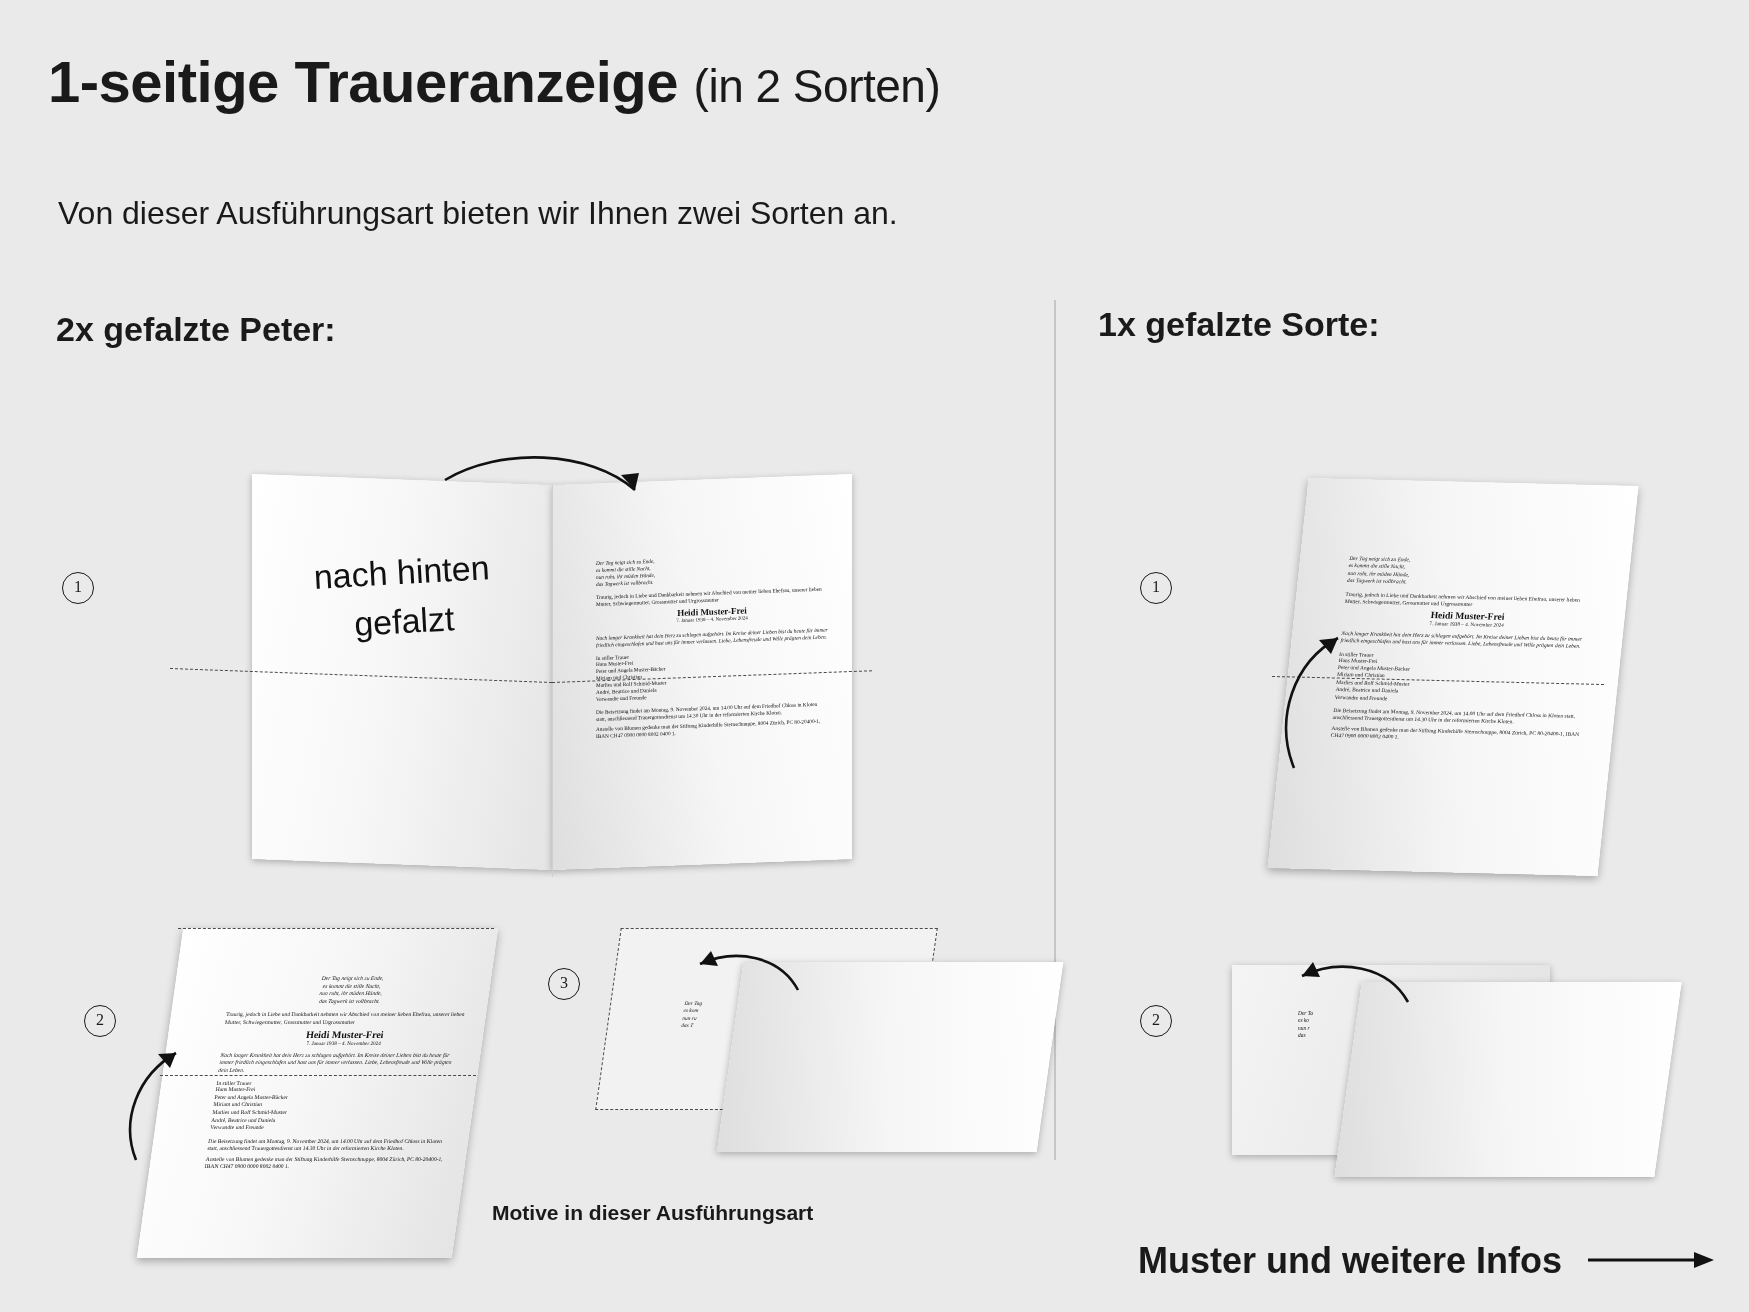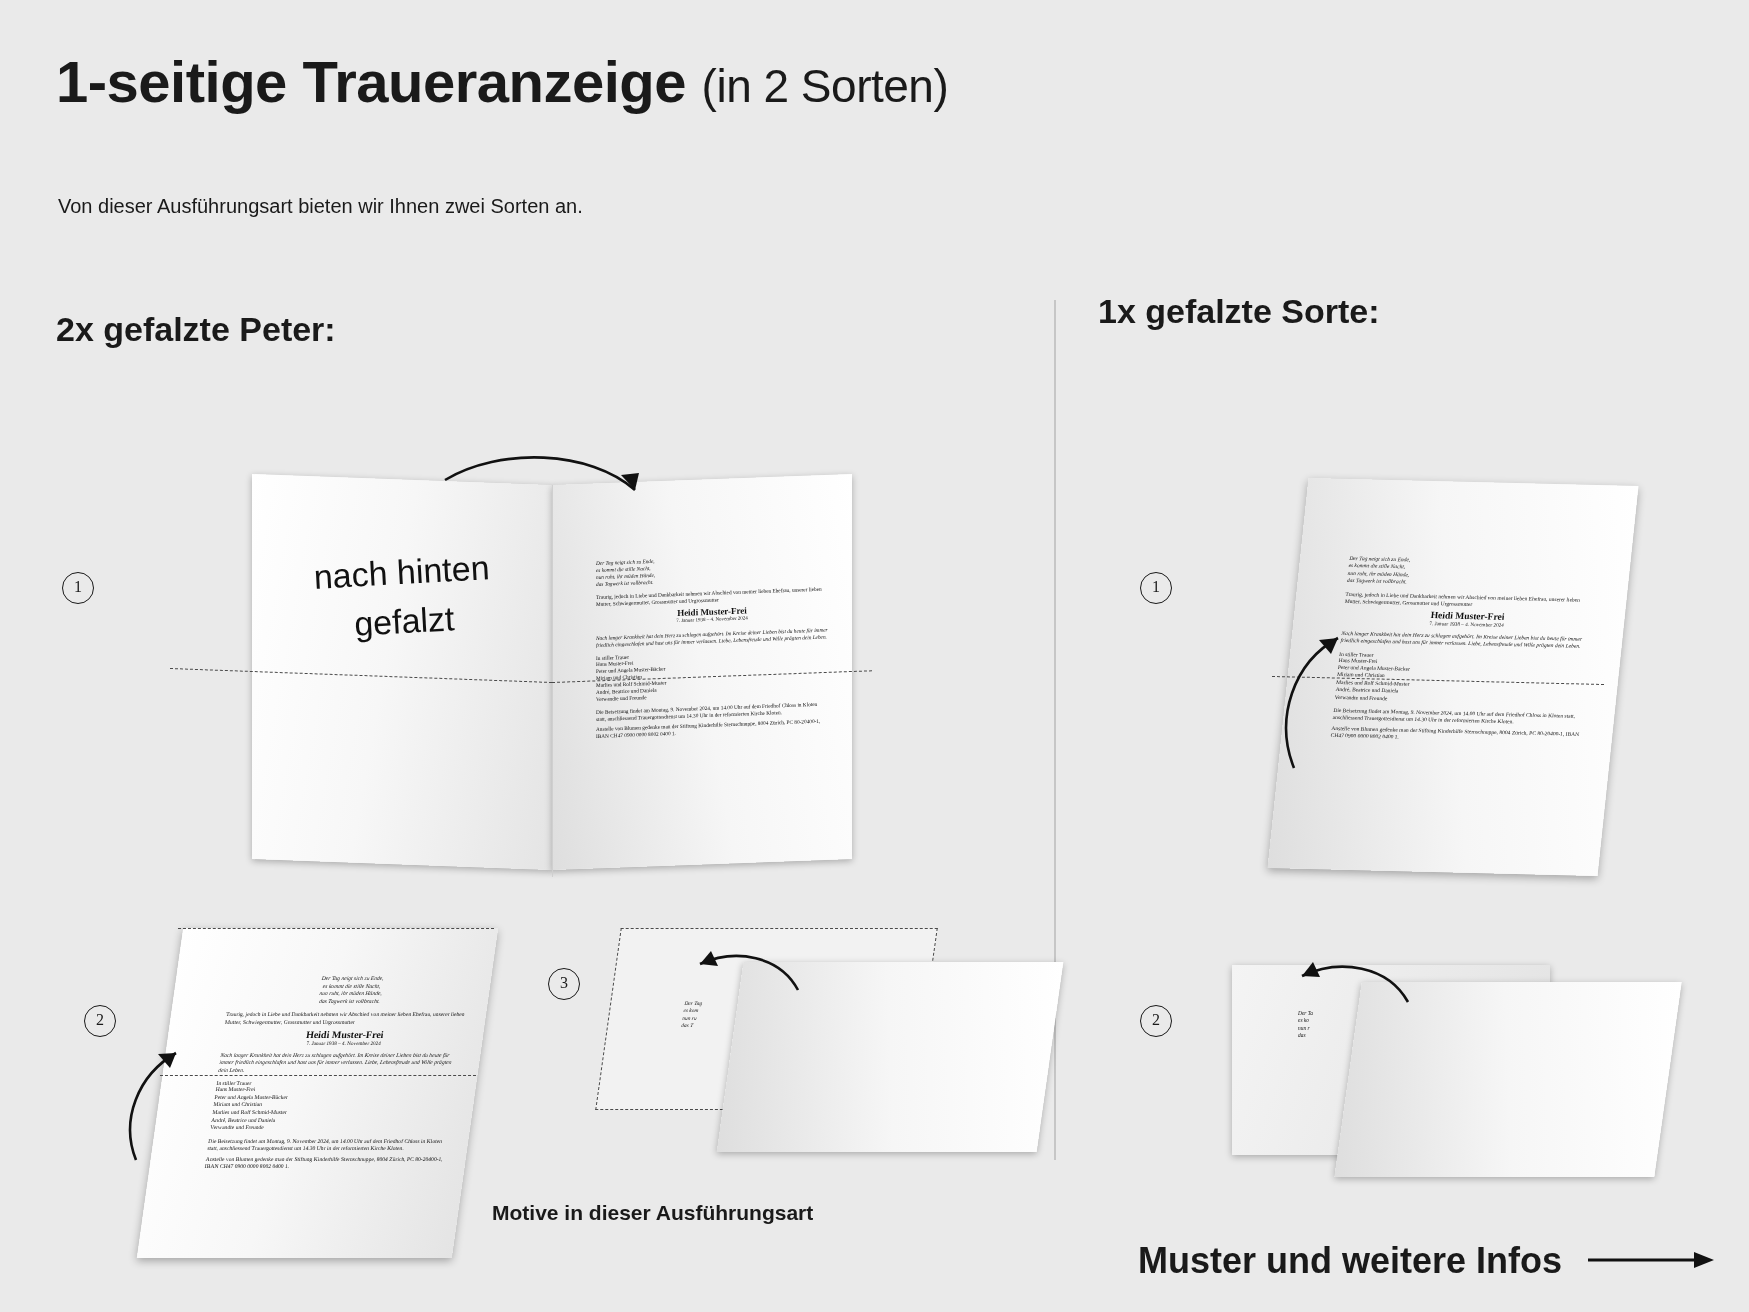--- a/index.html
+++ b/index.html
@@ -8,34 +8,34 @@
     background:#eaeaea;
     font-family:"Liberation Sans", sans-serif;
     color:#1a1a1a;
     overflow:hidden;
     position:relative;
   }
   .page{position:relative;width:1749px;height:1312px;}
 
   
   .title{
-    position:absolute;left:56px;top:48px;
+    position:absolute;left:48px;top:48px;
     font-size:58px;font-weight:700;letter-spacing:-0.5px;
     white-space:nowrap;
   }
   .title .sub{font-weight:400;font-size:46px;}
   .lead{
     position:absolute;left:58px;top:195px;
-    font-size:20px;font-weight:400;
+    font-size:32px;font-weight:400;
   }
   .col-head{
     position:absolute;font-size:34px;font-weight:700;
   }
   .col-head.left{left:56px;top:310px;}
-  .col-head.right{left:1098px;top:292px;}
+  .col-head.right{left:1098px;top:305px;}
 
   
   .divider{
     position:absolute;left:1054px;top:300px;
     width:2px;height:860px;background:#c6c6c6;
   }
 
   
   .step{
     position:absolute;

